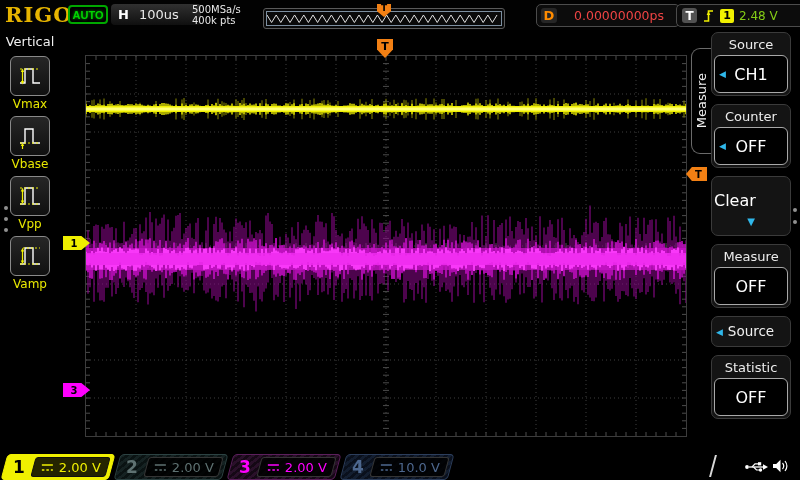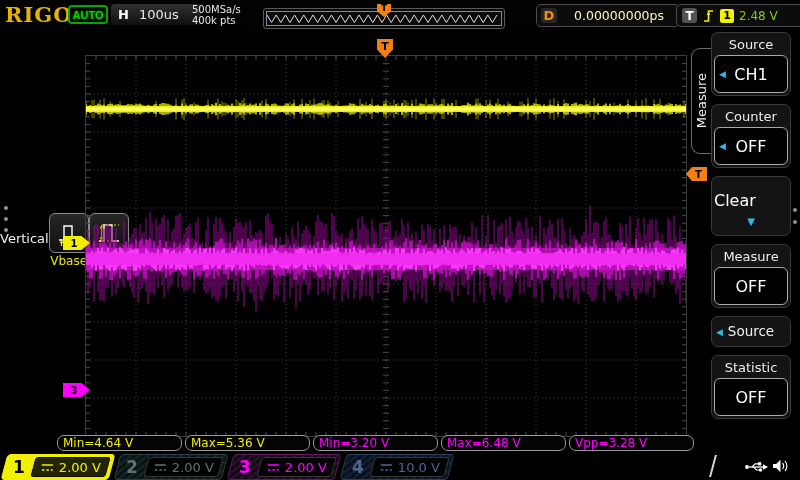--- a/index.html
+++ b/index.html
@@ -22,32 +22,32 @@
         border:1px solid #5a5a5a;border-radius:3px;}
   .preview-inner{position:absolute;left:2px;top:2px;right:2px;bottom:2px;border:1px solid #7d8fa0;}
   .preview-inner svg{display:block;}
   .preview-trig{position:absolute;left:377px;top:4px;width:14px;height:13px;background:#f28014;
         clip-path:polygon(0 0,100% 0,100% 55%,50% 100%,0 55%);display:flex;align-items:flex-start;
         justify-content:center;color:#000;font-weight:bold;font-size:9px;line-height:9px;}
   .d-box{position:absolute;left:536px;top:4px;width:134px;height:21px;background:#0c0c0c;
         border:1px solid #4c4c4c;border-radius:5px;display:flex;align-items:center;padding:0 4px;gap:6px;}
   .d-badge{width:16px;height:15px;background:#262626;border-radius:3px;color:#ff8c00;font-weight:bold;
         font-size:13px;display:flex;align-items:center;justify-content:center;}
-  .d-value{flex:1;text-align:center;font-size:12.5px;color:#fef9c3;}
+  .d-value{flex:1;text-align:center;font-size:12.5px;color:#ef4444;}
   .t-box{position:absolute;left:676px;top:4px;width:120px;height:21px;background:#0c0c0c;
         border:1px solid #4c4c4c;border-radius:5px;display:flex;align-items:center;padding:0 5px;gap:5px;}
   .t-badge{width:15px;height:15px;background:#525252;border-radius:3px;color:#fff;font-weight:bold;
         font-size:12px;display:flex;align-items:center;justify-content:center;}
   .t-ch{width:14px;height:14px;background:#f0f000;border-radius:2px;color:#000;font-weight:bold;
         font-size:11px;display:flex;align-items:center;justify-content:center;}
   .t-level{font-size:12px;color:#84cc16;}
 
   
   .left-sidebar{position:absolute;left:0;top:30px;width:60px;height:415px;display:flex;
-        flex-direction:row;align-items:center;}
+        flex-direction:column;align-items:center;}
   .v-title{font-size:13px;color:#f0f0f0;margin:4px 0 2px 0;}
   .side-item{display:flex;flex-direction:column;align-items:center;margin-top:5px;cursor:pointer;}
   .side-icon{width:38px;height:38px;background:linear-gradient(#262626,#101010);border:1px solid #8a8a8a;
         border-radius:6px;display:flex;align-items:center;justify-content:center;}
   .side-label{font-size:12px;color:#e8e800;margin-top:1px;}
   .side-dots{position:absolute;left:4px;top:176px;display:flex;flex-direction:column;gap:7px;}
   .side-dots i{width:4px;height:4px;border-radius:50%;background:#909090;}
 
   
   .plot-region{position:absolute;left:60px;top:30px;width:640px;height:415px;overflow:visible;}
@@ -144,33 +144,57 @@
         <path d="M4.6,7 L8.4,7 L6.5,3.2 Z" fill="#f0f000"></path>
       </svg>
       <span class="t-ch">1</span>
       <span class="t-level">2.48 V</span>
     </div>
   </header>
 
   <aside class="left-sidebar">
     <div class="v-title">Vertical</div>
 
+    <div class="side-item">
+      <div class="side-icon">
+        <svg width="26" height="28" viewBox="0 0 24 28">
+          <path d="M2,21 H7 V7 H15 V21 H22" stroke="#fff" stroke-width="1.4" fill="none"></path>
+          <path d="M2,7 H22" stroke="#f0f000" stroke-width="1" stroke-dasharray="2 2" fill="none"></path>
+          <path d="M4.5,21 V8.5" stroke="#f0f000" stroke-width="1.2"></path>
+          <path d="M2.8,10 L6.2,10 L4.5,6.5 Z" fill="#f0f000"></path>
+          <path d="M2.8,19 L6.2,19 L4.5,22.5 Z" fill="#f0f000"></path>
+        </svg>
+      </div>
+      <div class="side-label">Vmax</div>
+    </div>
 
     <div class="side-item">
       <div class="side-icon">
         <svg width="26" height="28" viewBox="0 0 24 28">
           <path d="M2,21 H7 V7 H15 V21 H22" stroke="#fff" stroke-width="1.4" fill="none"></path>
           <path d="M2,21 H22" stroke="#f0f000" stroke-width="1" stroke-dasharray="2 2" fill="none"></path>
           <path d="M4.5,27 V22.5" stroke="#f0f000" stroke-width="1.2"></path>
           <path d="M2.8,24 L6.2,24 L4.5,20.8 Z" fill="#f0f000"></path>
         </svg>
       </div>
       <div class="side-label">Vbase</div>
     </div>
 
+    <div class="side-item">
+      <div class="side-icon">
+        <svg width="26" height="28" viewBox="0 0 24 28">
+          <path d="M2,22 H7 V6 H15 V22 H22" stroke="#fff" stroke-width="1.4" fill="none"></path>
+          <path d="M2,6 H22 M2,22 H22" stroke="#f0f000" stroke-width="1" stroke-dasharray="2 2" fill="none"></path>
+          <path d="M4.5,8 V20" stroke="#f0f000" stroke-width="1.2"></path>
+          <path d="M2.8,9.5 L6.2,9.5 L4.5,5.8 Z" fill="#f0f000"></path>
+          <path d="M2.8,18.5 L6.2,18.5 L4.5,22.2 Z" fill="#f0f000"></path>
+        </svg>
+      </div>
+      <div class="side-label">Vpp</div>
+    </div>
 
 
 
     <div class="side-item">
       <div class="side-icon">
         <svg width="26" height="28" viewBox="0 0 24 28">
           <path d="M2,22 H7 V6 H15 V22 H22" stroke="#fff" stroke-width="1.4" fill="none"></path>
           <path d="M5,6 H22 M2,22 H22" stroke="#f0f000" stroke-width="1" stroke-dasharray="2 2" fill="none"></path>
           <path d="M4.5,8 V20" stroke="#f0f000" stroke-width="1.2"></path>
           <path d="M2.8,9.5 L6.2,9.5 L4.5,5.8 Z" fill="#f0f000"></path>
@@ -263,37 +287,20 @@
         </div>
       </div>
 
     </div>
     <div class="menu-dots">
         <i></i>
         <i></i>
       </div>
   </aside>
 
-  <div class="measure-bar">
-    <div class="m-box">
-      <span style="color: rgb(240, 240, 0);">Min=4.64 V</span>
-    </div>
-    <div class="m-box">
-      <span style="color: rgb(240, 240, 0);">Max=5.36 V</span>
-    </div>
-    <div class="m-box">
-      <span style="color: rgb(255, 0, 255);">Min=3.20 V</span>
-    </div>
-    <div class="m-box">
-      <span style="color: rgb(255, 0, 255);">Max=6.48 V</span>
-    </div>
-    <div class="m-box">
-      <span style="color: rgb(255, 0, 255);">Vpp=3.28 V</span>
-    </div>
-  </div>
 
   <footer class="channel-bar">
 
     <div class="ch-badge ch-b1" style="background: rgb(240, 240, 0); border-color: rgb(240, 240, 0);">
       <div class="inner">
         <span class="ch-num" style="color: rgb(0, 0, 0);">1</span>
         <span class="ch-box">
           <svg class="coup" width="13" height="9">
             <path d="M1,2 H12" stroke-width="1.5" fill="none" stroke="#f0f000"></path>
             <path d="M1,7 H12" stroke-width="1.5" stroke-dasharray="2.5 2" fill="none" stroke="#f0f000"></path>

